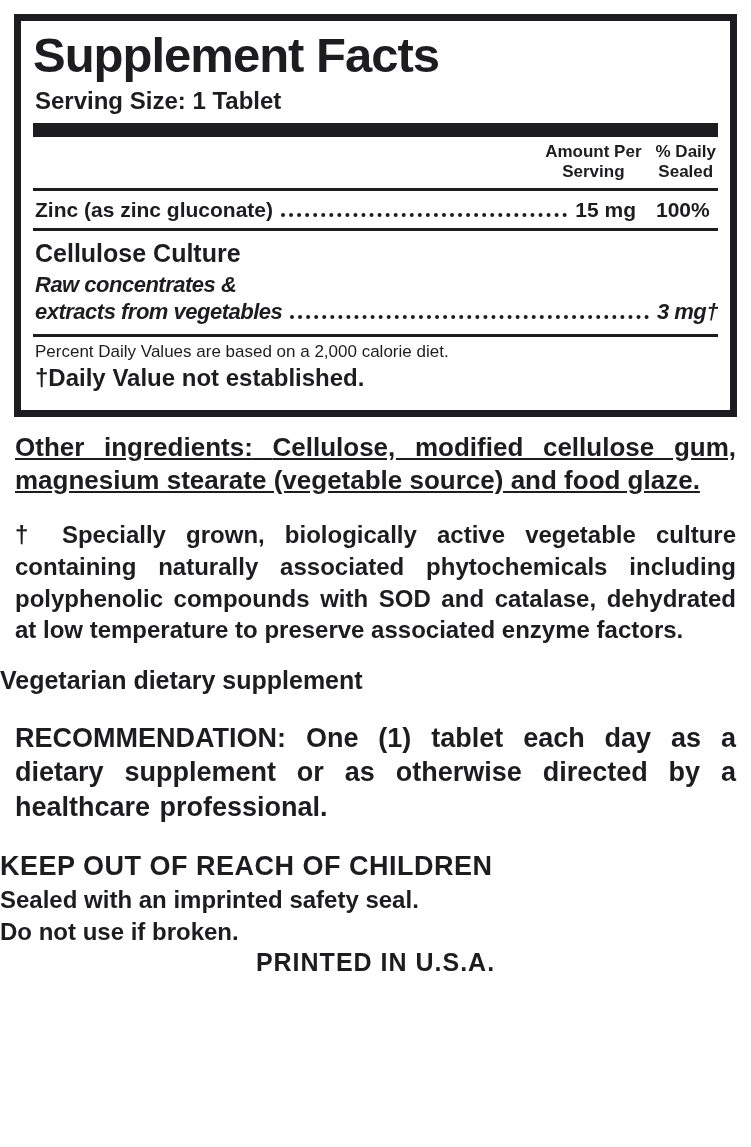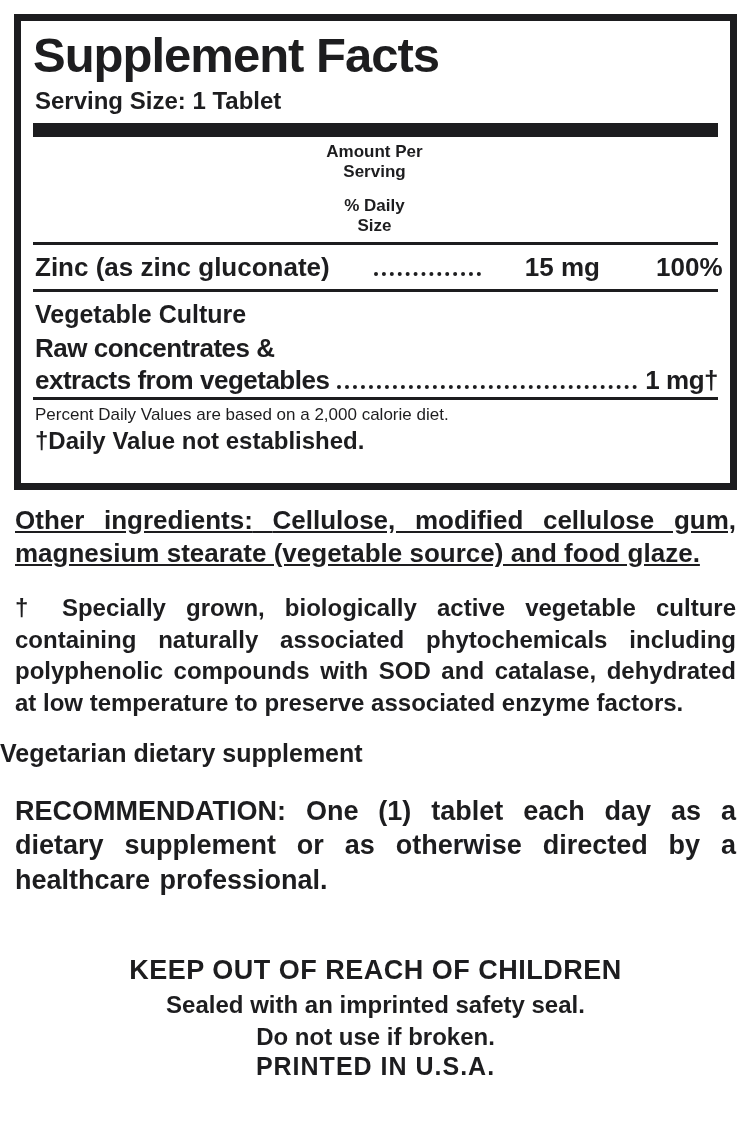--- a/index.html
+++ b/index.html
@@ -3,87 +3,87 @@
 <meta charset="utf-8">
 <style>
   html,body{margin:0;padding:0;}
   body{
     width:751px;height:1147px;background:#ffffff;
     font-family:"Liberation Sans",sans-serif;color:#1d1d1f;
     font-weight:700;overflow:hidden;
   }
   .panel{
     margin:14px 14px 0 14px;border:7px solid #1d1d1f;
-    padding:8px 12px 26px 12px;background:#fff;
+    padding:8px 12px 16px 12px;background:#fff;
   }
   .title{font-size:49px;letter-spacing:-1px;line-height:1.02;margin:2px 0 6px 0;}
   .serving{font-size:24px;margin:2px 0 8px 2px;}
   .bar-thick{height:14px;background:#1d1d1f;}
-  .amt-header{display:flex;justify-content:flex-end;gap:14px;padding:5px 2px 6px 0;flex-direction:column;}
+  .amt-header{display:flex;justify-content:flex-end;gap:14px;padding:5px 2px 6px 0;}
   .amt-col,.dv-col{display:flex;flex-direction:column;align-items:center;
     font-size:17px;line-height:1.18;text-align:center;}
   .rule{height:3px;background:#1d1d1f;}
-  .row{display:flex;align-items:baseline;font-size:26px;padding:7px 0 6px 2px;gap:36px;}
+  .row{display:flex;align-items:baseline;font-size:21px;padding:7px 0 6px 2px;}
   .row .leader,.blend-leader{flex:1;border-bottom:4px dotted #1d1d1f;margin:0 8px 5px 8px;min-width:30px;}
   .row .amt{margin-right:20px;white-space:nowrap;}
-  .row .dv{width:62px;text-align:right;white-space:nowrap;}
+  .row .dv{width:62px;text-align:left;white-space:nowrap;}
   .sec-head{font-size:25px;margin:8px 0 4px 2px;}
-  .blend{font-size:26px;letter-spacing:-0.5px;line-height:1.22;margin:2px 0 0 2px;}
+  .blend{font-size:22px;letter-spacing:-0.5px;line-height:1.22;margin:2px 0 8px 2px;font-style:italic;}
   .blend-l2{display:flex;align-items:baseline;}
   .blend-amt{white-space:nowrap;}
   .fn-small{font-size:17px;font-weight:400;margin:5px 0 2px 2px;}
   .fn-bold{font-size:24px;margin:2px 0 2px 2px;}
   .other{margin:14px 15px 0 15px;font-size:26px;line-height:1.28;text-align:justify;text-decoration:underline;}
   .culture{margin:22px 15px 0 15px;font-size:24px;line-height:1.32;text-align:justify;}
   .tagline{margin-top:20px;text-align:left;font-size:25px;}
   .recommendation{margin:26px 15px 0 15px;font-size:27px;line-height:1.28;
     text-align:justify;word-spacing:2px;}
-  .storage{margin-top:56px;text-align:center;line-height:1.32;}
+  .storage{margin-top:24px;text-align:left;line-height:1.32;}
   .storage .s1{font-size:27px;letter-spacing:0.5px;}
   .storage .s2{font-size:24px;}
   .printed{text-align:center;font-size:25px;letter-spacing:1px;}
 </style>
 </head>
 <body>
 
 <div class="panel">
   <div class="title">Supplement Facts</div>
   <div class="serving">Serving Size: 1 Tablet</div>
   <div class="bar-thick"></div>
 
   <div class="amt-header">
     <div class="amt-col">
       <span>Amount Per</span>
       <span>Serving</span>
     </div>
     <div class="dv-col">
       <span>% Daily</span>
-      <span>Size</span>
+      <span>Sealed</span>
     </div>
   </div>
 
   <div class="rule"></div>
 
   <div class="row">
     <span>Zinc (as zinc gluconate)</span>
     <span class="leader"></span>
     <span class="amt">15 mg</span>
     <span class="dv">100%</span>
   </div>
 
   <div class="rule"></div>
 
-  <div class="sec-head">Vegetable Culture</div>
+  <div class="sec-head">Cellulose Culture</div>
 
   <div class="blend">
     <div>Raw concentrates &amp;</div>
     <div class="blend-l2">
       <span>extracts from vegetables</span>
       <span class="blend-leader"></span>
-      <span class="blend-amt">1 mg†</span>
+      <span class="blend-amt">3 mg†</span>
     </div>
   </div>
 
   <div class="rule"></div>
 
   <div class="fn-small">Percent Daily Values are based on a 2,000 calorie diet.</div>
   <div class="fn-bold">†Daily Value not established.</div>
 </div>
 
 <div class="other">

